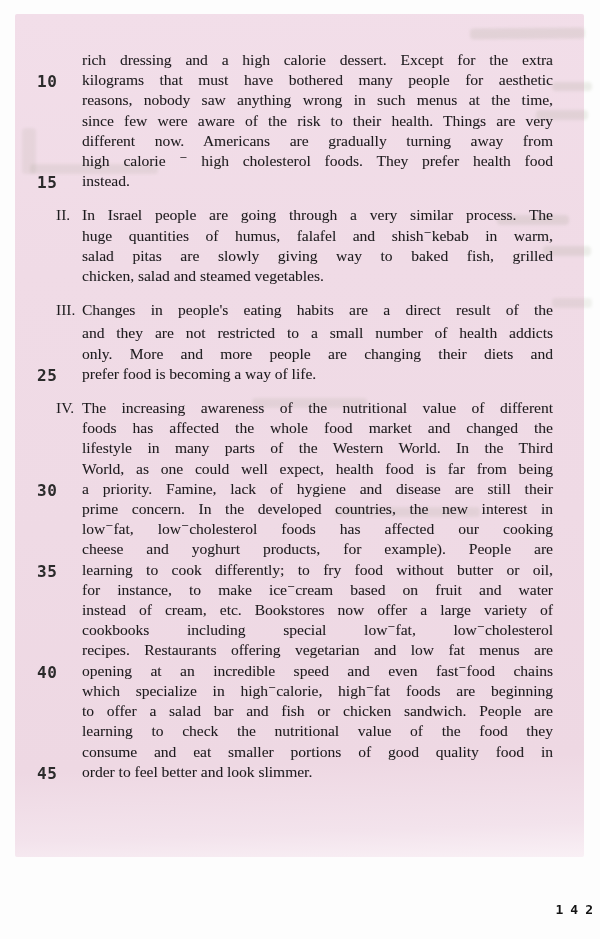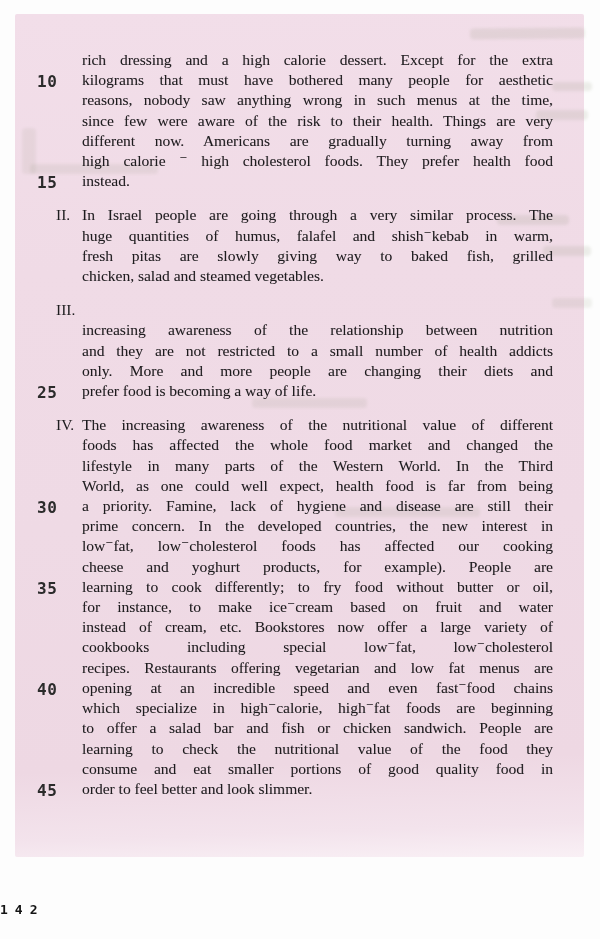--- a/index.html
+++ b/index.html
@@ -52,21 +52,21 @@
   }
   .ltext{
     display:block;width:471px;flex:none;
     font-size:15.5px;
     text-align:justify;text-align-last:justify;
     text-shadow:.3px .3px 0 rgba(40,20,30,.22);
   }
   .pl-last .ltext{text-align-last:left;}
   .folio{
     position:absolute;left:0;top:902px;width:600px;
-    text-align:left;
+    text-align:right;
     font-family:"DejaVu Sans Mono","Liberation Mono",monospace;
     font-size:13px;font-weight:700;letter-spacing:7px;
     color:var(--folio-ink,#141414);z-index:2;
   }
 </style>
 </head>
 <body>
 
 <div class="page">
   <div class="pink-block"></div>
@@ -127,37 +127,37 @@
           <span class="ltext">In Israel people are going through a very similar process. The</span>
         </div>
         <div class="pline">
           <span class="lnum"></span>
           <span class="numeral"></span>
           <span class="ltext">huge quantities of humus, falafel and shish⁻kebab in warm,</span>
         </div>
         <div class="pline">
           <span class="lnum"></span>
           <span class="numeral"></span>
-          <span class="ltext">fresh pitas are slowly giving way to baked fish, grilled</span>
+          <span class="ltext">salad pitas are slowly giving way to baked fish, grilled</span>
         </div>
         <div class="pline pl-last">
           <span class="lnum"></span>
           <span class="numeral"></span>
           <span class="ltext">chicken, salad and steamed vegetables.</span>
         </div>
       </div>
       <div class="para">
         <div class="pline">
           <span class="lnum"></span>
           <span class="numeral">III.</span>
-        </div>
-        <div class="pline">
-          <span class="lnum"></span>
-          <span class="numeral"></span>
-          <span class="ltext">increasing awareness of the relationship between nutrition</span>
+          <span class="ltext">Changes in people's eating habits are a direct result of the</span>
+        </div>
+        <div class="pline">
+          <span class="lnum"></span>
+          <span class="numeral"></span>
         </div>
         <div class="pline">
           <span class="lnum"></span>
           <span class="numeral"></span>
           <span class="ltext">and they are not restricted to a small number of health addicts</span>
         </div>
         <div class="pline">
           <span class="lnum"></span>
           <span class="numeral"></span>
           <span class="ltext">only. More and more people are changing their diets and</span>

